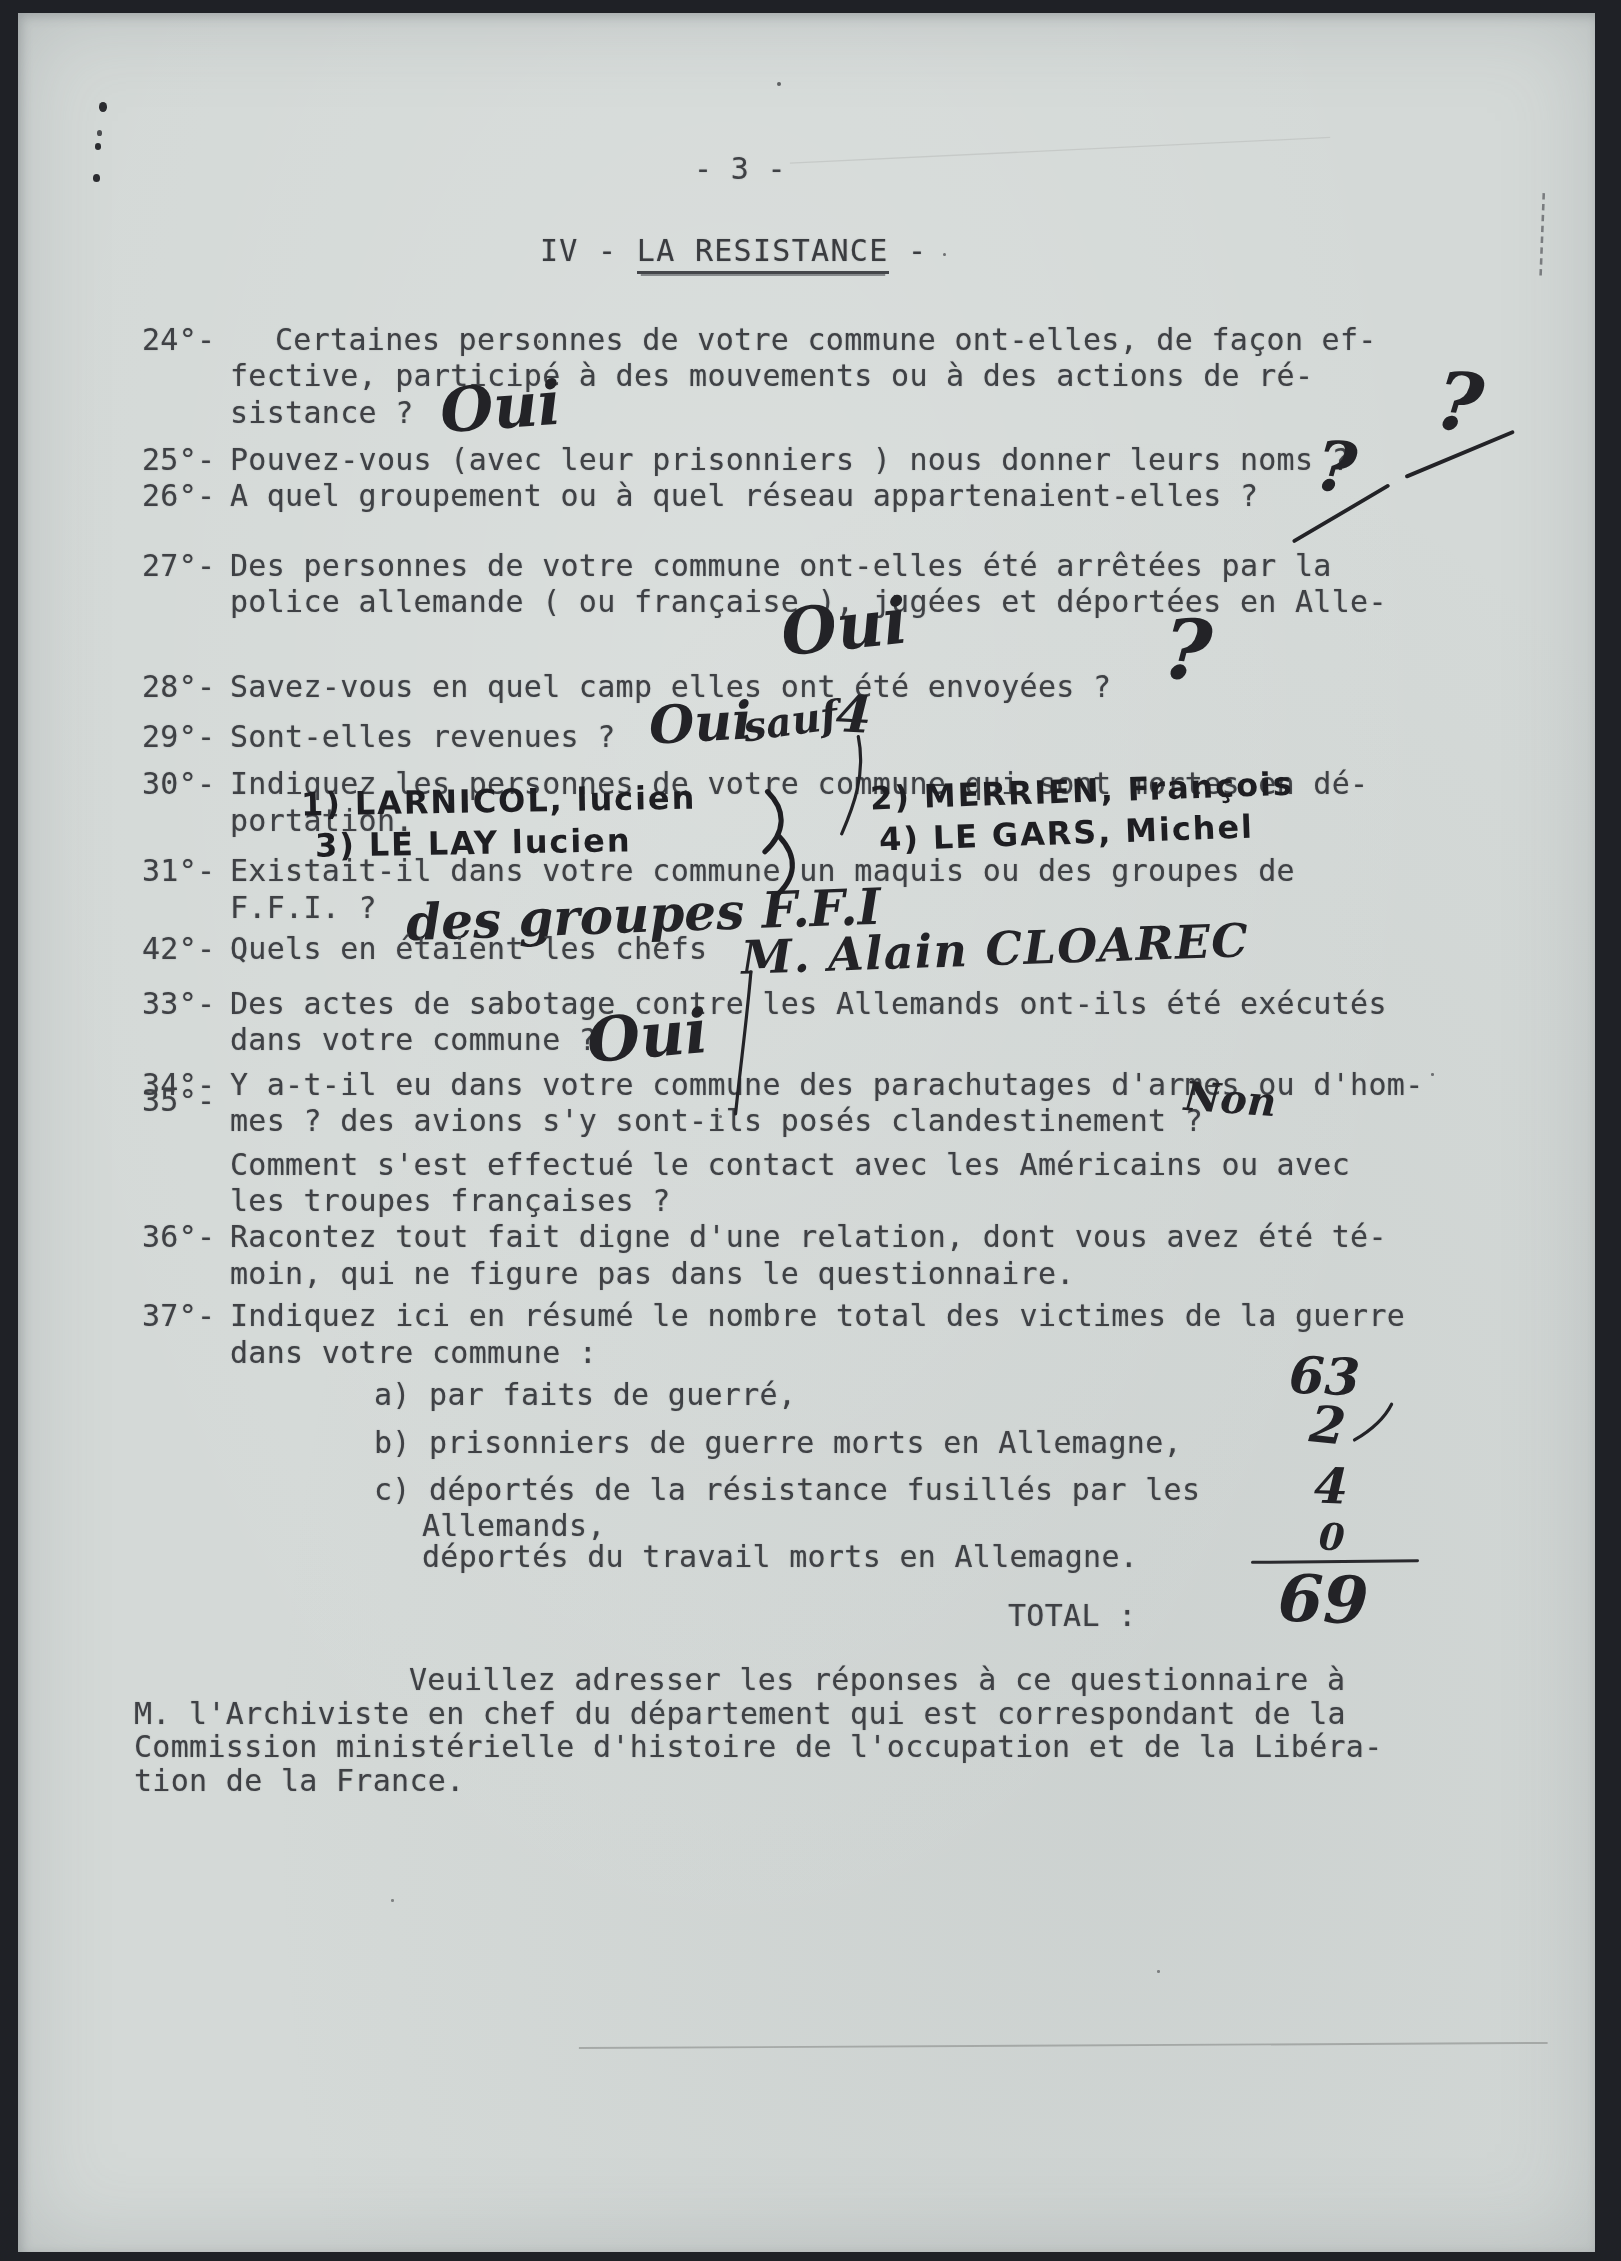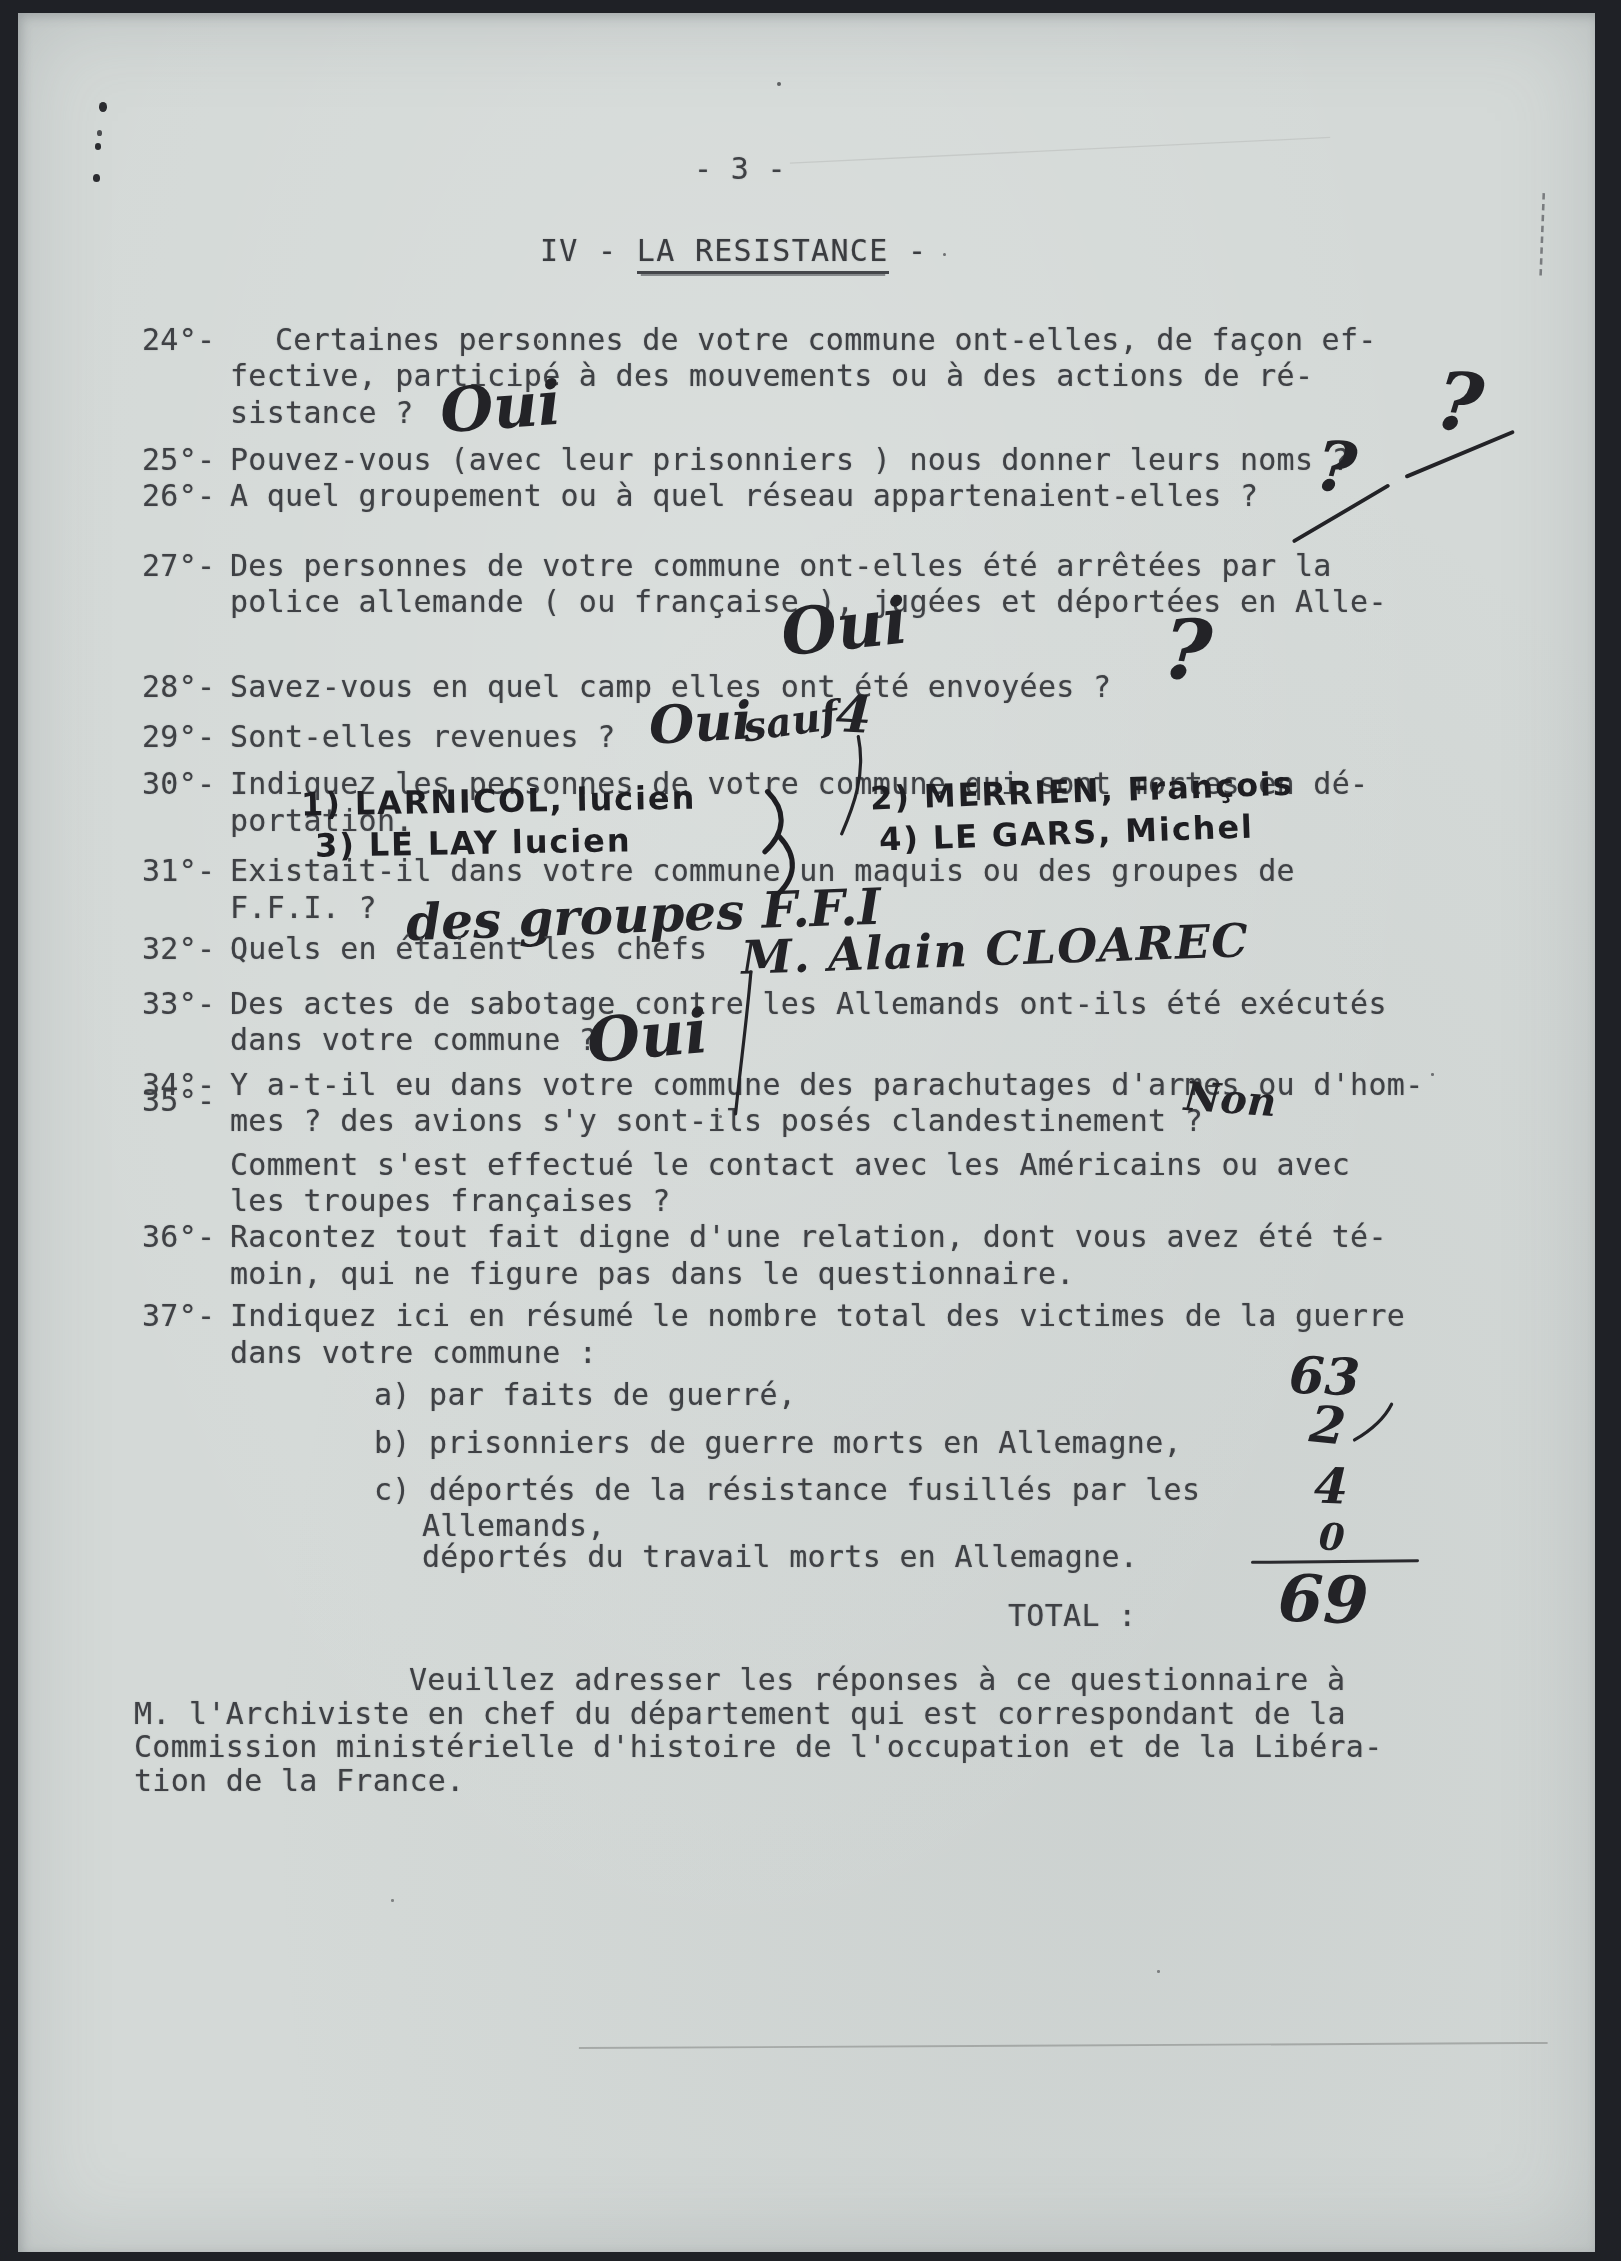--- a/index.html
+++ b/index.html
@@ -69,21 +69,21 @@
   <div class="hand-caps" style="left:301px;top:785px;font-size:32px;transform:rotate(-1deg);">1) LARNICOL, lucien</div>
   <div class="hand-caps" style="left:870px;top:775px;font-size:32px;transform:rotate(-2deg);">2) MERRIEN, François</div>
   <div class="hand-caps" style="left:315px;top:827px;font-size:32px;transform:rotate(-1deg);">3) LE LAY lucien</div>
   <div class="hand-caps" style="left:879px;top:817px;font-size:32px;transform:rotate(-2deg);">4) LE GARS, Michel</div>
 
   <div class="t" style="left:142px;top:854px;">31°-</div>
   <div class="t" style="left:230px;top:854px;">Existait-il dans votre commune un maquis ou des groupes de</div>
   <div class="t" style="left:230px;top:891px;">F.F.I. ?</div>
   <div class="hand" style="left:406px;top:890px;font-size:50px;transform:rotate(-2deg);">des groupes F.F.I</div>
 
-  <div class="t" style="left:142px;top:932px;">32°-</div>
+  <div class="t" style="left:142px;top:932px;">42°-</div>
   <div class="t" style="left:230px;top:932px;">Quels en étaient les chefs</div>
   <div class="hand" style="left:741px;top:926px;font-size:46px;transform:rotate(-2deg);letter-spacing:1.3px;">M. Alain CLOAREC</div>
 
   <div class="t" style="left:142px;top:987px;">33°-</div>
   <div class="t" style="left:230px;top:987px;">Des actes de sabotage contre les Allemands ont-ils été exécutés</div>
   <div class="t" style="left:230px;top:1023px;">dans votre commune ?</div>
   <div class="hand" style="left:587px;top:1005px;font-size:61px;transform:rotate(-5deg);">Oui</div>
 
   <div class="t" style="left:142px;top:1068px;">34°-</div>
   <div class="t" style="left:230px;top:1068px;">Y a-t-il eu dans votre commune des parachutages d'armes ou d'hom-</div>

